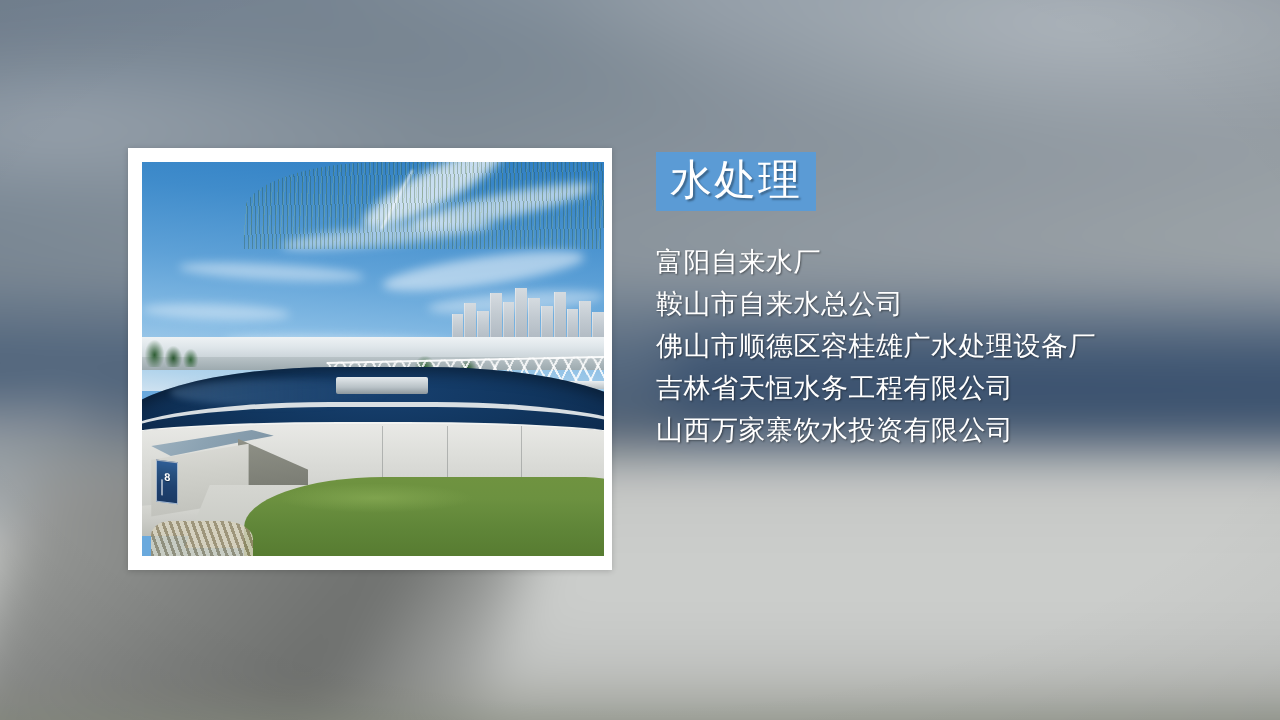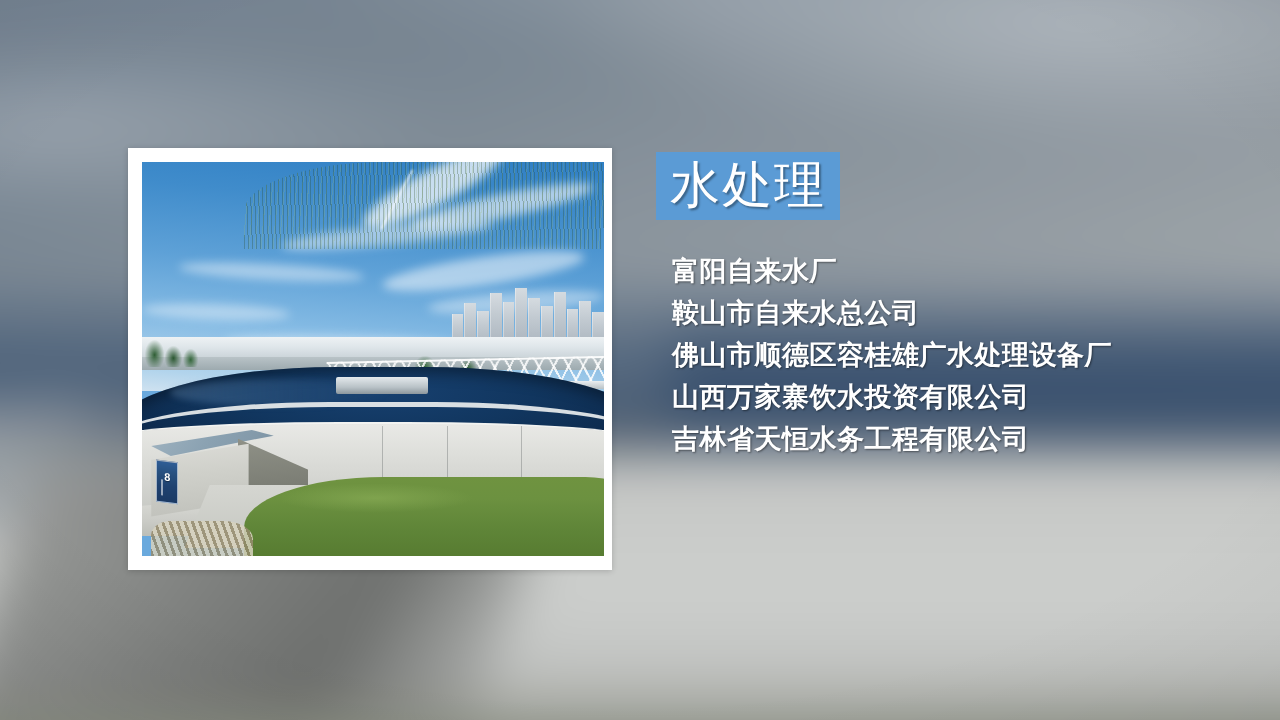--- a/index.html
+++ b/index.html
@@ -425,34 +425,33 @@
     z-index: 4;
   }
   .title-badge {
     display: inline-block;
     background: #5b9bd5;
     padding: 6px 14px 8px 14px;
     line-height: 1;
   }
   .title-badge .title-text {
     color: #ffffff;
-    font-size: 50px;
+    font-size: 42px;
     font-weight: normal;
     letter-spacing: 2px;
     line-height: 1.08;
     text-shadow: 2px 2px 2px rgba(0,0,0,.35);
     font-family: "Liberation Serif", "DejaVu Serif", serif;
     display: block;
   }
   .item-list {
     list-style: none;
-    margin: 16px;
+    margin: 0;
     padding: 0;
     margin-top: 30px;
-    font-weight: bold;
   }
   .item-list li {
     color: #ffffff;
     font-size: 27px;
     line-height: 42px;
     letter-spacing: 0.5px;
     text-shadow: 1px 1px 2px rgba(0,0,0,.45);
     white-space: nowrap;
   }
 </style>
@@ -546,19 +545,19 @@
   <div class="content">
 
     <div class="title-badge">
       <span class="title-text">水处理</span>
     </div>
 
     <ul class="item-list">
       <li>富阳自来水厂</li>
       <li>鞍山市自来水总公司</li>
       <li>佛山市顺德区容桂雄广水处理设备厂</li>
+      <li>吉林省天恒水务工程有限公司</li>
       <li>山西万家寨饮水投资有限公司</li>
-      <li>吉林省天恒水务工程有限公司</li>
     </ul>
 
   </div>
 
 </div>
 
 </body></html>

